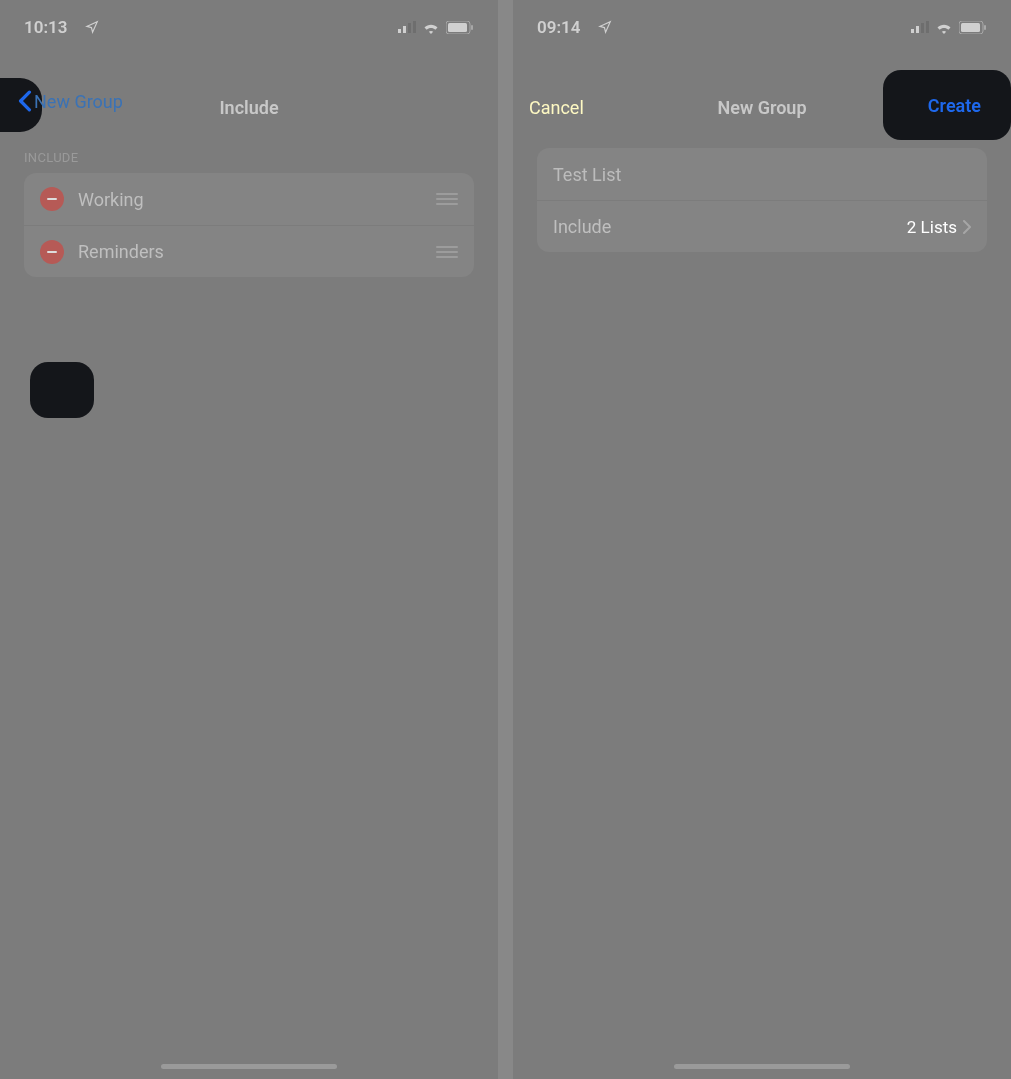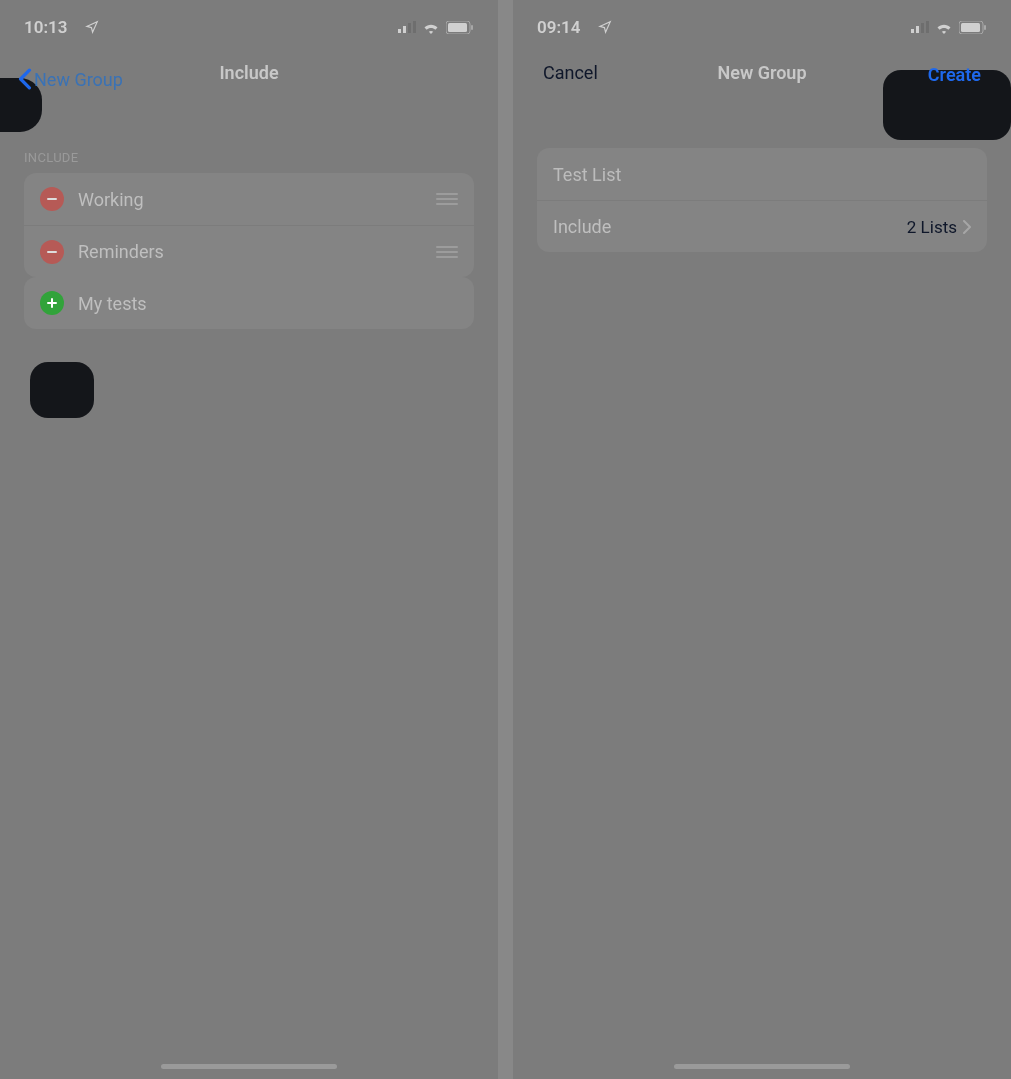--- a/index.html
+++ b/index.html
@@ -1,21 +1,21 @@
 <!DOCTYPE html>
 <html><head>
   <meta charset="utf-8">
   <style>
     * { box-sizing: border-box; margin: 0; padding: 0; font-family: -apple-system, BlinkMacSystemFont, "Segoe UI", Roboto, sans-serif; }
     body { width: 1011px; height: 1079px; background: #888; display: flex; gap: 15px; }
     .phone { width: 498px; height: 1079px; background: #7c7c7c; position: relative; overflow: hidden; }
     .status-bar { display: flex; justify-content: space-between; align-items: center; padding: 10px 24px 0 24px; height: 44px; color: #d0d0d0; font-weight: 600; font-size: 17px; }
     .status-left { display: flex; align-items: center; gap: 18px; }
     .status-right { display: flex; align-items: center; gap: 6px; }
-    .nav-bar { display: flex; align-items: flex-start; justify-content: space-between; height: 56px; padding: 0 16px; position: relative; margin-top: 18px; }
+    .nav-bar { display: flex; align-items: flex-end; justify-content: space-between; height: 56px; padding: 0 16px; position: relative; margin-top: 18px; }
     .nav-title { position: absolute; left: 0; right: 0; text-align: center; color: #c8c8c8; font-weight: 600; font-size: 18px; pointer-events: none; }
     .nav-left, .nav-right { display: flex; align-items: center; color: #3a72b5; font-size: 18px; z-index: 2; }
     .nav-left .chev { font-size: 22px; margin-right: 2px; }
     .section-header { color: #9a9a9a; font-size: 13px; letter-spacing: 0.3px; padding: 22px 24px 8px 24px; font-weight: 400; }
     .list-group { margin: 0 24px; background: #848484; border-radius: 12px; overflow: hidden; text-align: right; }
     .list-row { display: flex; align-items: center; height: 52px; padding: 0 16px; color: #bfbfbf; font-size: 18px; gap: 14px; position: relative; }
     .list-row + .list-row { border-top: 1px solid rgba(0,0,0,0.06); }
     .minus-circle { width: 24px; height: 24px; border-radius: 50%; background: #b65a56; display: flex; align-items: center; justify-content: center; flex-shrink: 0; }
     .minus-circle::before { content: ""; width: 10px; height: 2px; background: #ddd; border-radius: 1px; }
     .plus-circle { width: 24px; height: 24px; border-radius: 50%; background: #31a33a; display: flex; align-items: center; justify-content: center; flex-shrink: 0; position: relative; }
@@ -24,25 +24,25 @@
     .drag-handle { margin-left: auto; display: flex; flex-direction: column; gap: 3px; }
     .drag-handle span { width: 22px; height: 2px; background: #9c9c9c; border-radius: 1px; display: block; }
     .highlight-bubble { position: absolute; background: #14161a; border-radius: 22px; z-index: 1; }
     .hb-back { top: 78px; left: 0; width: 42px; height: 54px; border-top-left-radius: 0; border-bottom-left-radius: 0; }
     .hb-plus { top: 362px; left: 30px; width: 64px; height: 56px; border-radius: 18px; }
     .hb-create { top: 70px; right: 0; width: 128px; height: 70px; border-radius: 18px; }
     .home-indicator { position: absolute; bottom: 10px; left: 50%; transform: translateX(-50%); width: 176px; height: 5px; background: #9a9a9a; border-radius: 3px; }
     .text-input-placeholder { color: #bcbcbc; }
     svg { display: block; }
     .nav-create { color:#1e68ec; font-weight:600; font-size:18px; padding:2px 14px; }
-    .nav-cancel { color:#0f172a; font-size:18px;margin-left:14px; }
+    .nav-cancel { color:#fef9c3; font-size:18px; }
     .back-link { display:flex; align-items:center; color:#3a72b5; font-size:18px; padding:6px 4px 6px 2px; }
     .content-pad { padding-top: 10px; }
     .list-row-label { flex-shrink:0; }
-    .list-row-value { margin-left:auto; color:#0f172a; font-size:17px; display:flex; align-items:center; gap:6px;}
+    .list-row-value { margin-left:auto; color:#ffffff; font-size:17px; display:flex; align-items:center; gap:6px;}
   </style>
 </head>
 <body>
 
 <div class="phone">
   <div class="highlight-bubble hb-back"></div>
   <div class="highlight-bubble hb-plus"></div>
 
   <div class="status-bar">
     <div class="status-left">
@@ -108,26 +108,20 @@
         <div class="minus-circle"></div>
         <span class="list-row-label">Reminders</span>
         <div class="drag-handle">
             <span></span>
             <span></span>
             <span></span>
           </div>
       </div>
     </div>
 
-    <div class="list-group">
-      <div class="list-row">
-        <div class="plus-circle" style="position:relative; z-index:3;"></div>
-        <span class="list-row-label">My tests</span>
-      </div>
-    </div>
   </div>
 
   <div class="home-indicator"></div>
 </div>
 
 <div class="phone">
   <div class="highlight-bubble hb-create"></div>
 
   <div class="status-bar">
     <div class="status-left">

